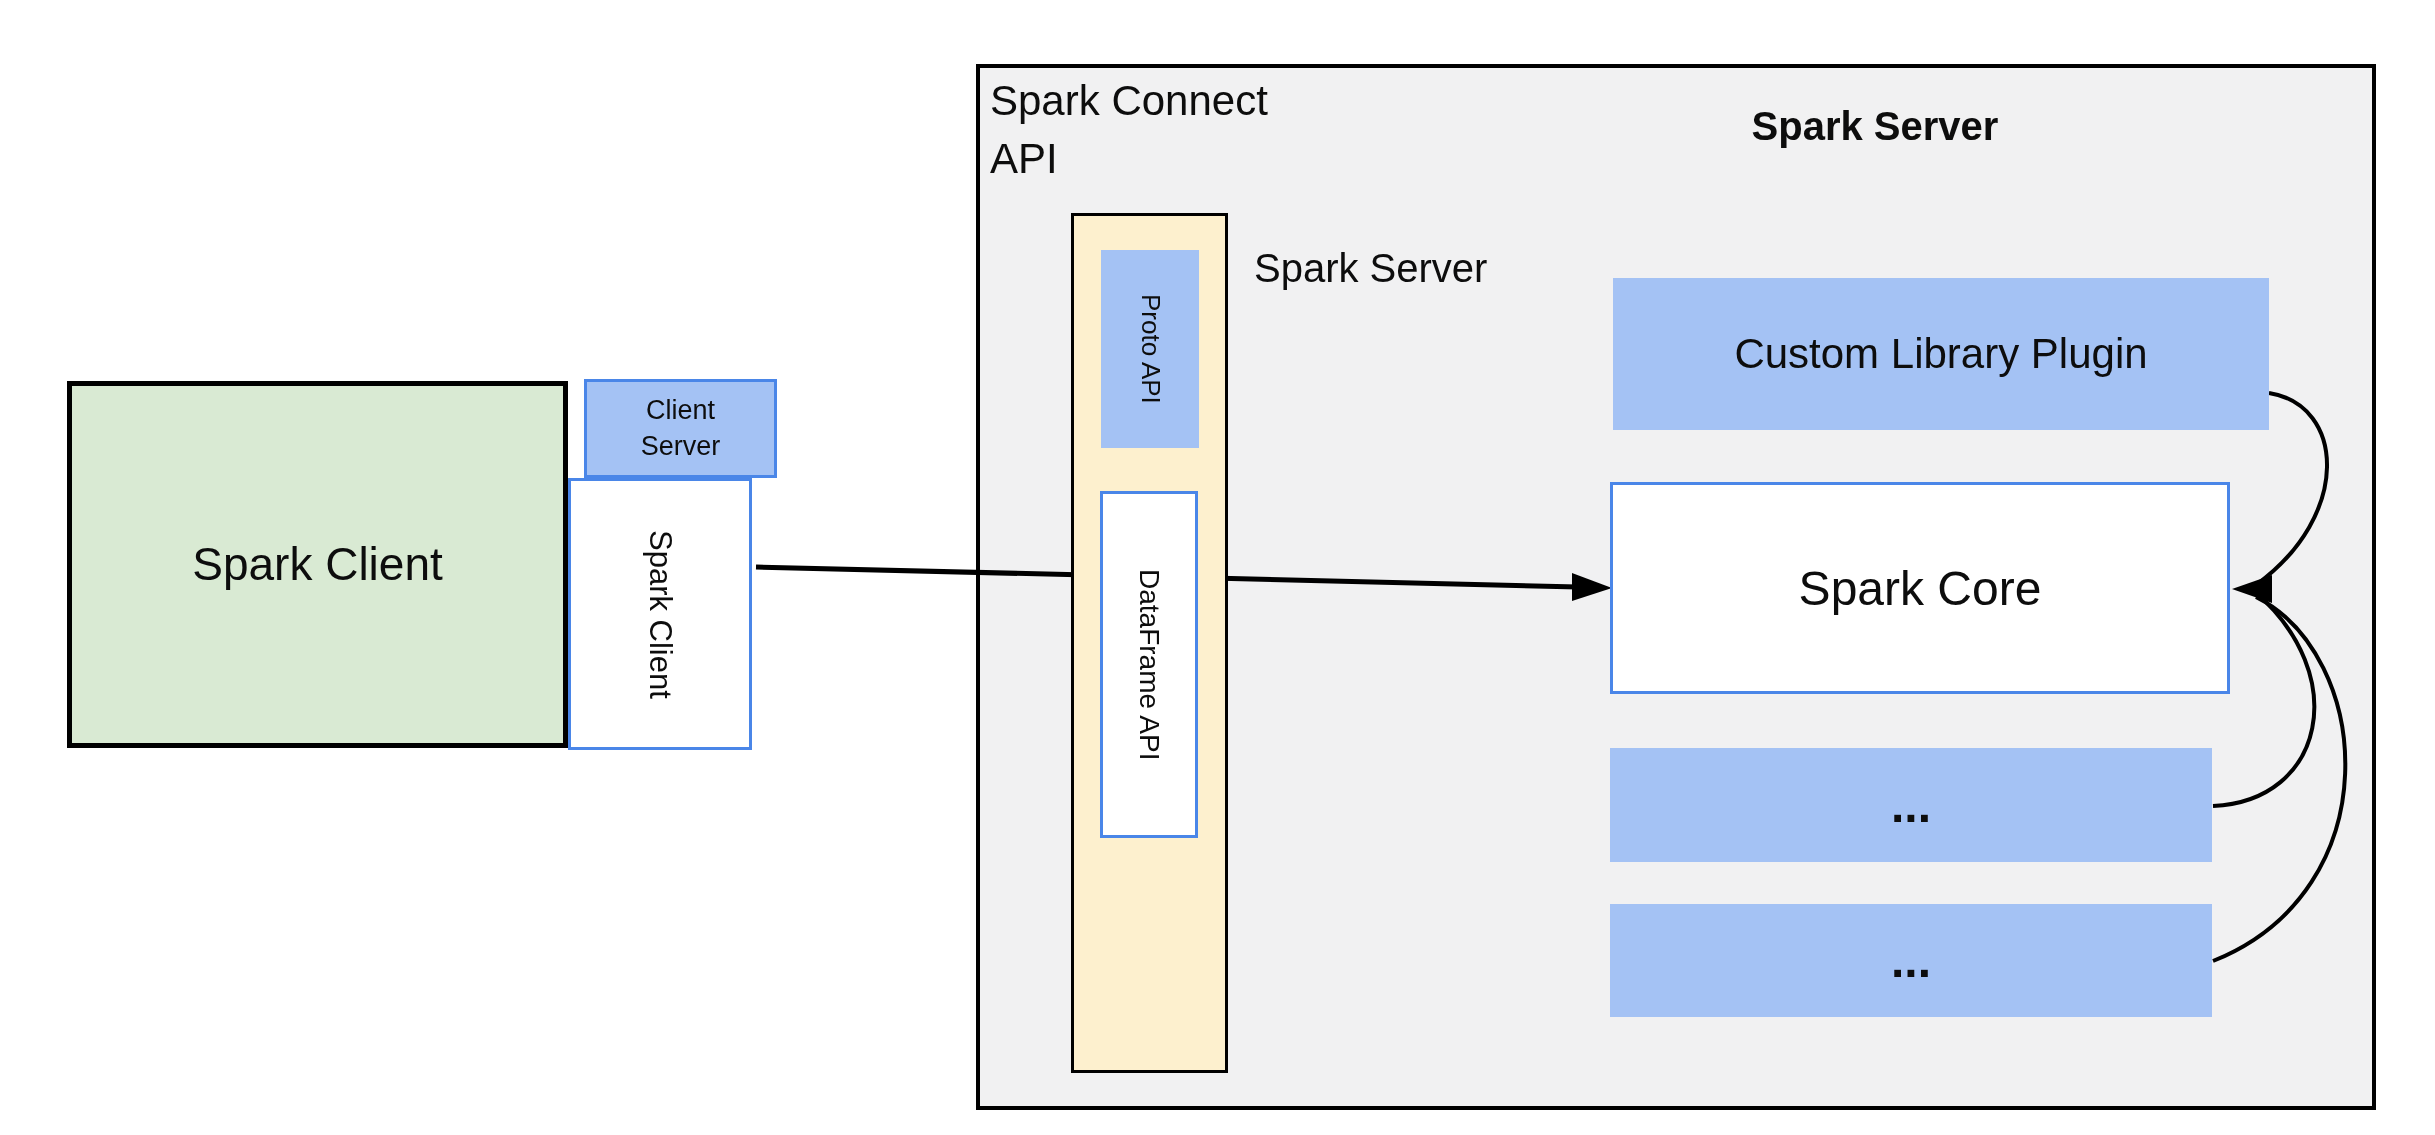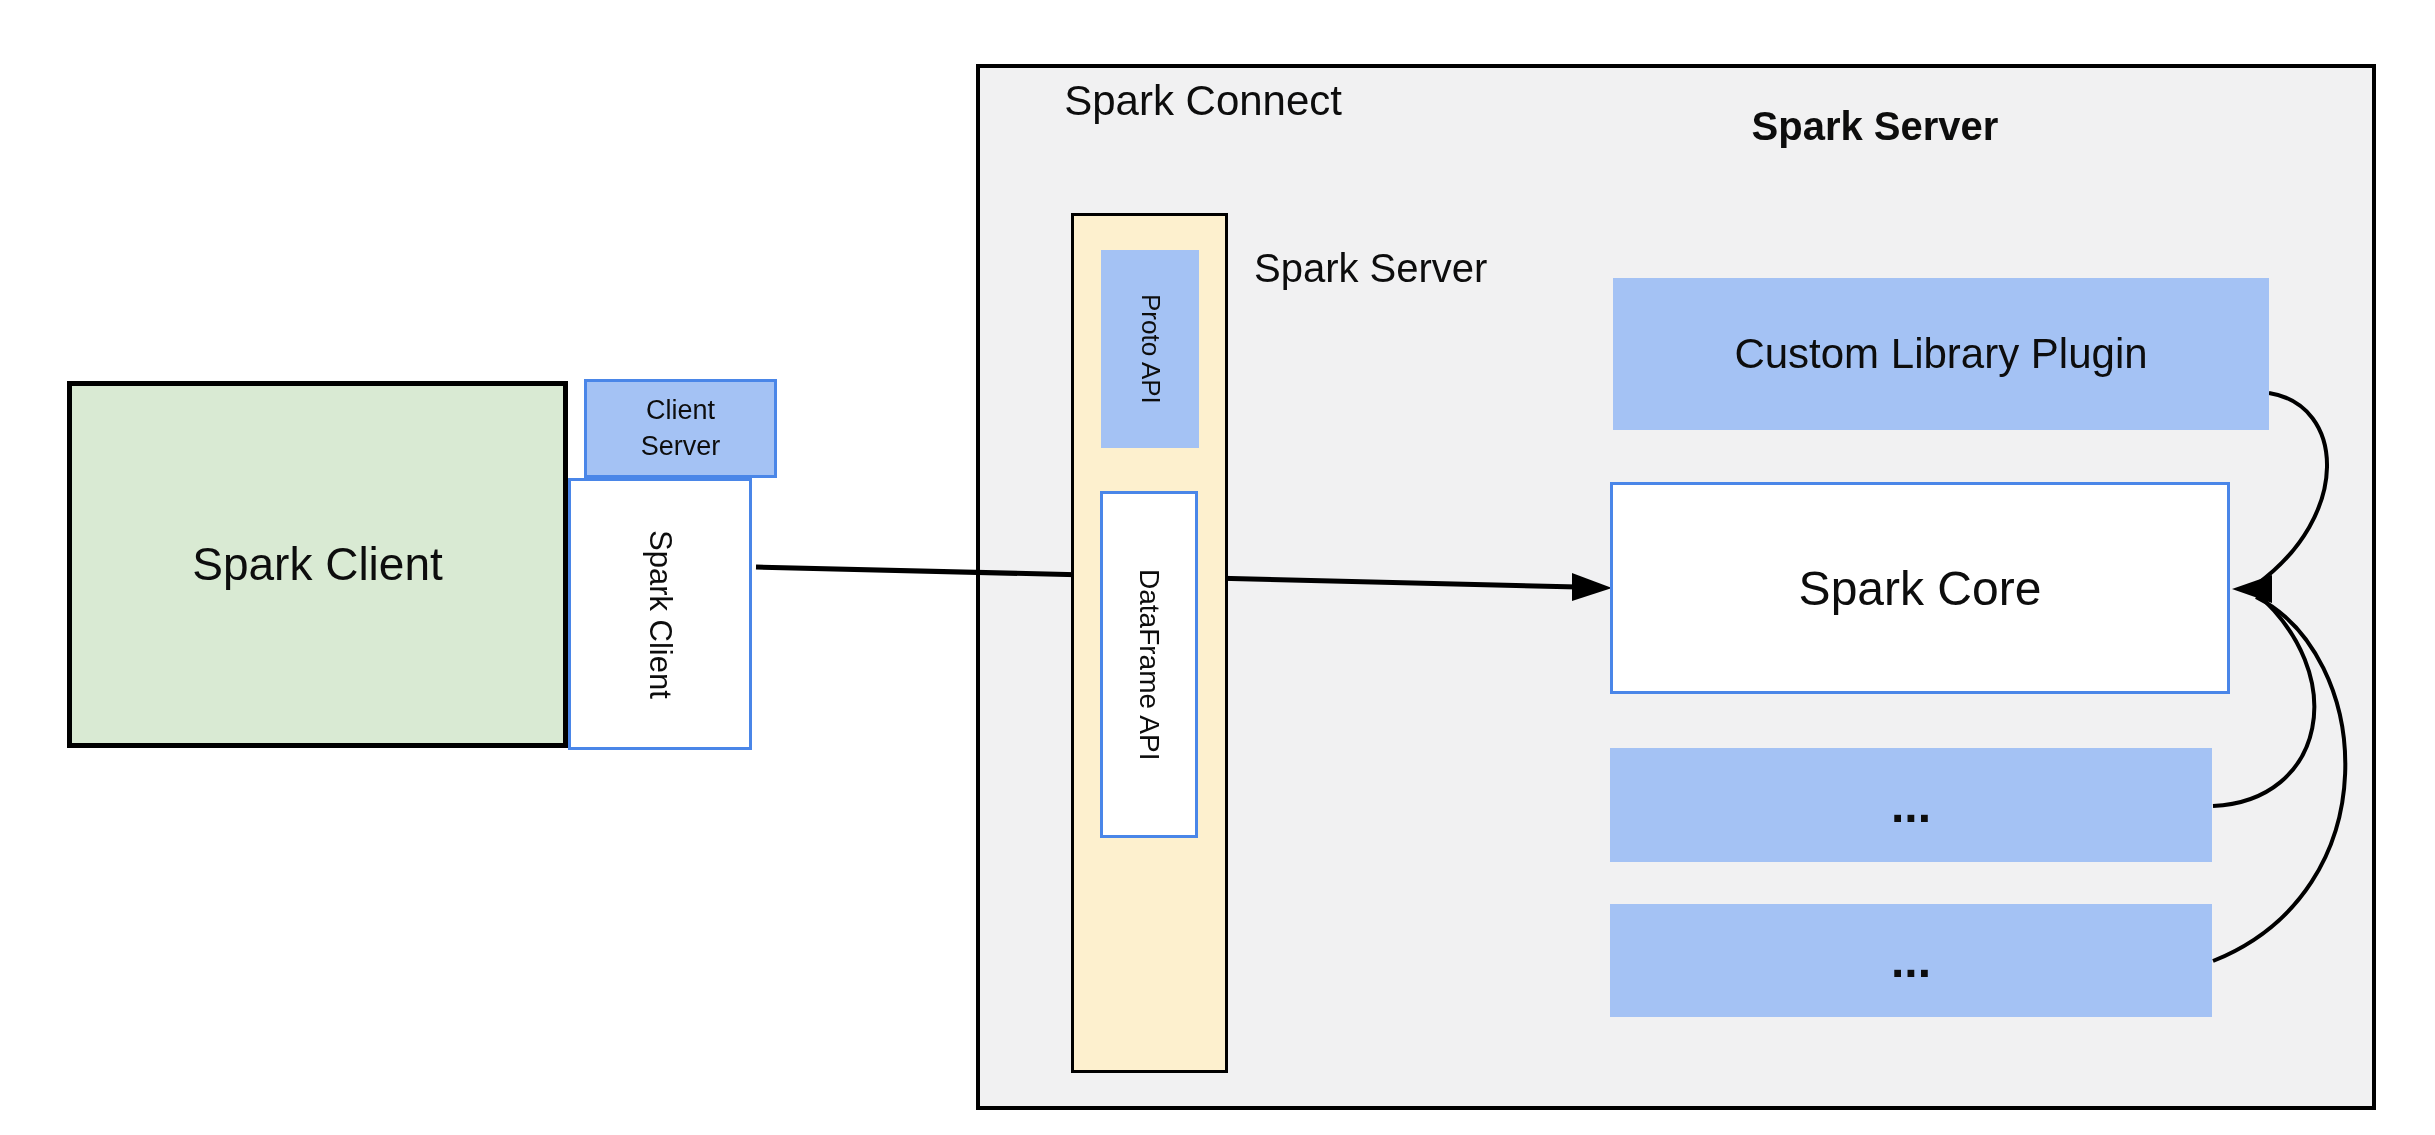--- a/index.html
+++ b/index.html
@@ -81,21 +81,21 @@
     left: 1100px; top: 491px; width: 98px; height: 347px;
     background: var(--white-fill);
     border: 3px solid var(--blue-border);
     font-size: 28px;
     z-index: 4;
   }
 
   .label { z-index: 5; }
   .connect-api-label {
     left: 990px; top: 72px; width: 352px;
-    font-size: 42px; line-height: 1.38; text-align: right;
+    font-size: 42px; line-height: 1.38; text-align: left;
   }
   .server-library-label {
     left: 1254px; top: 242px; width: 420px;
     font-size: 40px; line-height: 1.32; text-align: left;
   }
   .server-title {
     left: 1700px; top: 104px; width: 350px;
     font-size: 40px; font-weight: 700; text-align: center;
   }
 
@@ -166,20 +166,21 @@
   <div class="abs box proto-api">
     <span class="vertical-text">Proto API</span>
   </div>
 
   <div class="abs box dataframe-api">
     <span class="vertical-text">DataFrame API</span>
   </div>
 
   <div class="abs label connect-api-label">
     <div>Spark Connect</div>
+    <div>API</div>
   </div>
 
   <div class="abs label server-library-label">
     <div>Spark Server</div>
   </div>
 
   <div class="abs label server-title">Spark Server</div>
 
   <div class="abs box custom-library-plugin">
     <span>Custom Library Plugin</span>

